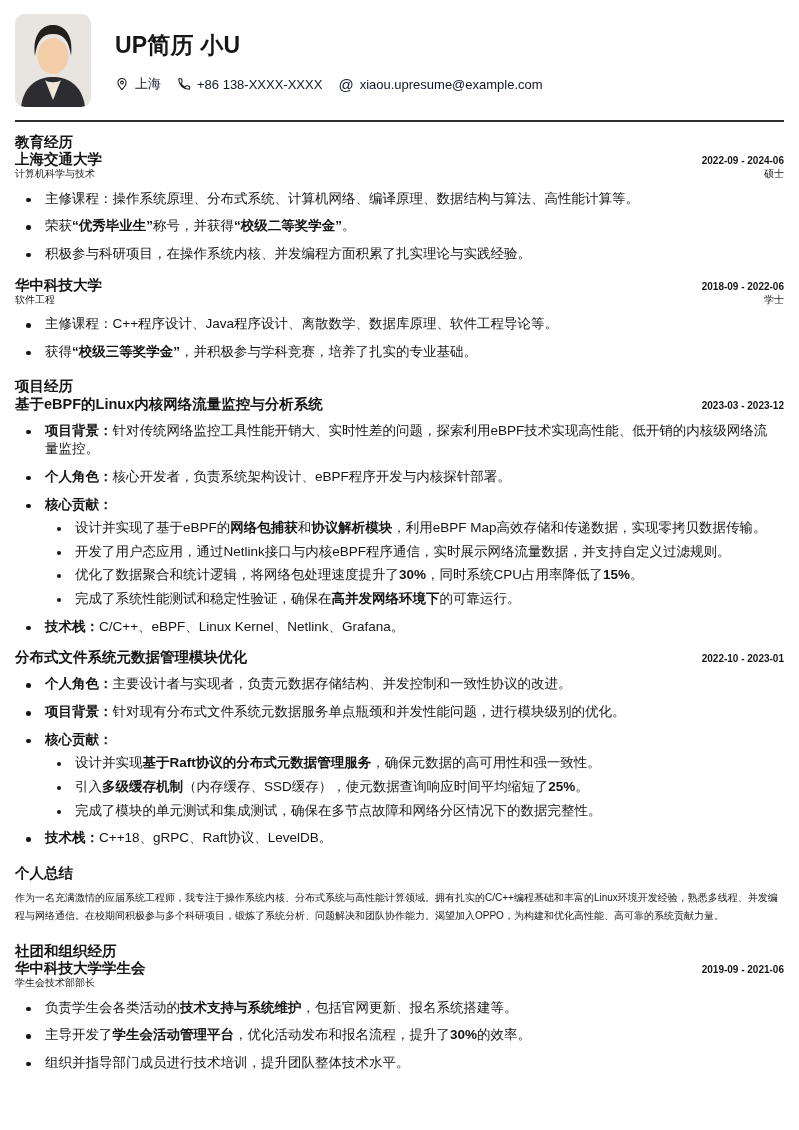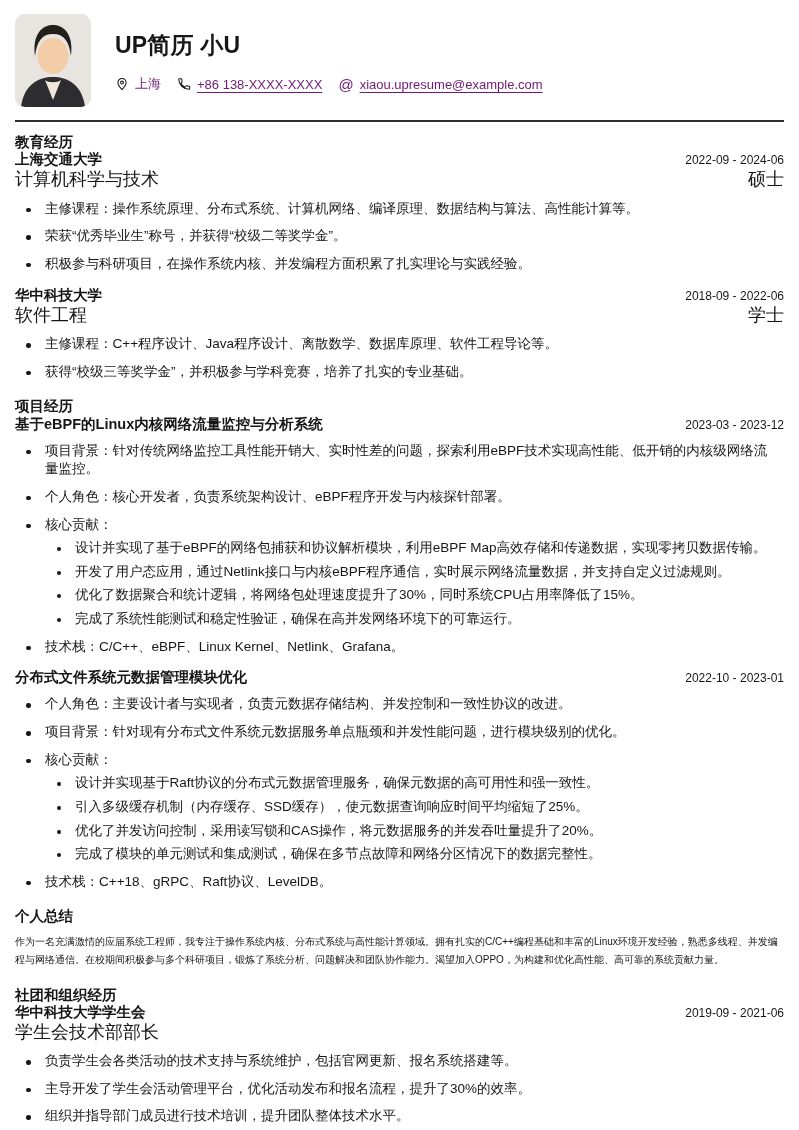--- a/index.html
+++ b/index.html
@@ -13,48 +13,48 @@
   
   .header { display:flex; align-items:flex-start; }
   .photo {
     width:76px; height:93px; border-radius:10px; overflow:hidden;
     flex:none; background:#e8e4df;
   }
   .photo svg { display:block; width:100%; height:100%; }
   .header-info { padding-left:24px; padding-top:16px; }
   h1.name { font-size:23px; font-weight:700; margin:0 0 14px 0; letter-spacing:.2px; }
   .contact-row { display:flex; align-items:center; gap:16px; font-size:13px; }
-  .contact-item { display:flex; align-items:center; gap:6px; color:#701a75; }
+  .contact-item { display:flex; align-items:center; gap:6px; color:#0f172a; }
   .contact-item svg { display:block; }
-  .u { text-decoration:underline; text-underline-offset:3px; text-decoration-thickness:1px;text-align:center; }
+  .u { text-underline-offset:3px; text-decoration-thickness:1px;text-align:center; }
   .at-glyph { font-size:15px; font-weight:400; line-height:1; }
   .divider { border:none; border-top:2px solid #2e2e2e; margin:13px 0 12px 0; }
   
   section { margin-bottom:17px; }
   h2.sec-title { font-size:14.5px; font-weight:700; margin:0; line-height:1.18; }
   .entry { margin:0 0 13px 0; }
   .row { display:flex; justify-content:space-between; align-items:baseline; }
   .entry-title { font-size:14.5px; font-weight:700; line-height:1.18; }
-  .entry-dates { font-size:12px; font-weight:400; white-space:nowrap; }
-  .sub-row { font-size:18px; line-height:1.25; }
+  .entry-dates { font-size:10px; font-weight:700; white-space:nowrap; }
+  .sub-row { font-size:10px; line-height:1.25; }
   .entry-subright { white-space:nowrap; }
   
   ul.bullets { list-style:none; margin:9px 12px 0 0; padding:0; font-size:13.5px; }
   ul.bullets > li { position:relative; padding-left:30px; margin-bottom:9px; line-height:1.38; }
   ul.bullets > li::before {
     content:""; position:absolute; left:11px; top:8px;
     width:4.5px; height:4.5px; border-radius:50%; background:#161616;
   }
   ul.subbullets { list-style:none; margin:5px 0 0 0; padding:0; }
   ul.subbullets > li { position:relative; padding-left:30px; margin-bottom:5px; line-height:1.38; }
   ul.subbullets > li::before {
     content:""; position:absolute; left:12px; top:8px;
     width:4px; height:4px; border-radius:50%; background:#161616;
   }
-  .b { font-weight:400; }
+  .b { font-weight:700; }
   
   .summary { font-size:10px; line-height:1.85; margin:7px 0 0 0; }
 </style>
 </head>
 <body>
 
 <div class="page">
 
   <header class="header">
     <div class="photo">
@@ -153,21 +153,20 @@
             <div class="row">
               <div class="entry-title">分布式文件系统元数据管理模块优化</div>
               <div class="entry-dates">2022-10 - 2023-01</div>
             </div>
             <ul class="bullets">
               <li><span class="b">个人角色：</span><span>主要设计者与实现者，负责元数据存储结构、并发控制和一致性协议的改进。</span></li>
               <li><span class="b">项目背景：</span><span>针对现有分布式文件系统元数据服务单点瓶颈和并发性能问题，进行模块级别的优化。</span></li>
               <li><span class="b">核心贡献：</span><ul class="subbullets">
                   <li><span>设计并实现</span><span class="b">基于Raft协议的分布式元数据管理服务</span><span>，确保元数据的高可用性和强一致性。</span></li>
                   <li><span>引入</span><span class="b">多级缓存机制</span><span>（内存缓存、SSD缓存），使元数据查询响应时间平均缩短了</span><span class="b">25%</span><span>。</span></li>
-                  <li><span>优化了并发访问控制，采用读写锁和CAS操作，将元数据服务的并发吞吐量提升了</span><span class="b">20%</span><span>。</span></li>
                   <li><span>完成了模块的单元测试和集成测试，确保在多节点故障和网络分区情况下的数据完整性。</span></li>
                 </ul></li>
               <li><span class="b">技术栈：</span><span>C++18、gRPC、Raft协议、LevelDB。</span></li>
             </ul>
           </div>
         </div>
     </section>
 
     <section>
       <h2 class="sec-title">个人总结</h2>

